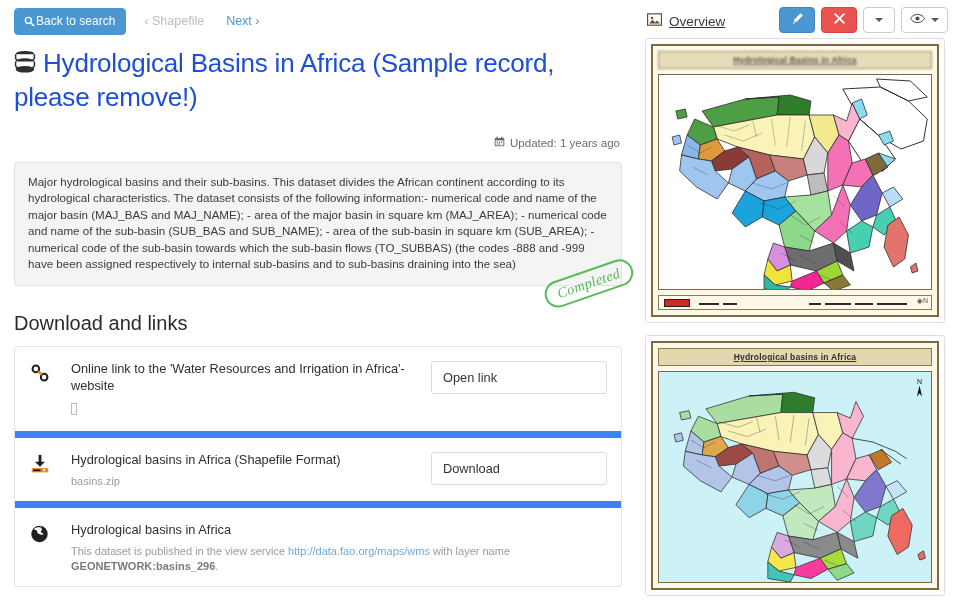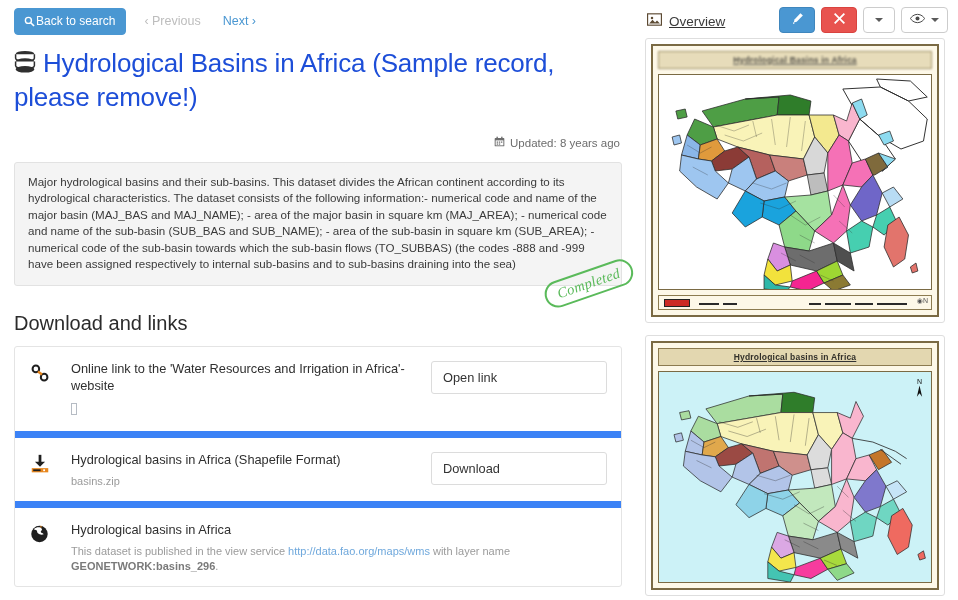--- a/index.html
+++ b/index.html
@@ -151,21 +151,21 @@
     <div class="topbar">
       <button class="btn-back">
         <span class="mag">
           <svg width="11" height="11" viewBox="0 0 16 16">
               <circle cx="6.4" cy="6.4" r="4.4" fill="none" stroke="#ffffff" stroke-width="2"></circle>
               <line x1="9.8" y1="9.8" x2="14.6" y2="14.6" stroke="#ffffff" stroke-width="2.4"></line>
             </svg>
         </span>
         <span>Back to search</span>
       </button>
-      <a class="nav-link disabled">‹ Previous</a>
+      <a class="nav-link disabled">‹ Shapefile</a>
       <a class="nav-link">Next ›</a>
     </div>
 
     <h1 class="rec-title">
       <span class="db-icon">
         <svg width="22" height="24" viewBox="0 0 22 24">
           <ellipse cx="11" cy="4.2" rx="9.4" ry="3.3" fill="#2f2f2f"></ellipse>
           <path d="M1.6 4.2v4.1c0 1.8 4.2 3.3 9.4 3.3s9.4-1.5 9.4-3.3V4.2" fill="#ffffff" stroke="#2f2f2f" stroke-width="1.5"></path>
           <ellipse cx="11" cy="11.6" rx="9.4" ry="3.3" fill="#2f2f2f"></ellipse>
           <path d="M1.6 11.6v4.1c0 1.8 4.2 3.3 9.4 3.3s9.4-1.5 9.4-3.3v-4.1" fill="#ffffff" stroke="#2f2f2f" stroke-width="1.5"></path>
@@ -181,21 +181,21 @@
             <rect x="2.4" y="6.4" width="11.2" height="7.2" fill="#ffffff"></rect>
             <rect x="3.6" y="1" width="2" height="3.2" fill="#6d6d6d"></rect>
             <rect x="10.4" y="1" width="2" height="3.2" fill="#6d6d6d"></rect>
             <rect x="3.9" y="8" width="2" height="1.8" fill="#6d6d6d"></rect>
             <rect x="7" y="8" width="2" height="1.8" fill="#6d6d6d"></rect>
             <rect x="10.1" y="8" width="2" height="1.8" fill="#6d6d6d"></rect>
             <rect x="3.9" y="10.8" width="2" height="1.8" fill="#6d6d6d"></rect>
             <rect x="7" y="10.8" width="2" height="1.8" fill="#6d6d6d"></rect>
           </svg>
       </span>
-      <span>Updated: 8 years ago</span>
+      <span>Updated: 1 years ago</span>
     </div>
 
     <div class="abstract">
       <span>Major hydrological basins and their sub-basins. This dataset divides the African continent according to its hydrological characteristics. The dataset consists of the following information:- numerical code and name of the major basin (MAJ_BAS and MAJ_NAME); - area of the major basin in square km (MAJ_AREA); - numerical code and name of the sub-basin (SUB_BAS and SUB_NAME); - area of the sub-basin in square km (SUB_AREA); - numerical code of the sub-basin towards which the sub-basin flows (TO_SUBBAS) (the codes -888 and -999 have been assigned respectively to internal sub-basins and to sub-basins draining into the sea)</span>
       <span class="stamp">Completed</span>
     </div>
 
     <h2 class="sec-h">Download and links</h2>
 
     <div class="dl-list">

